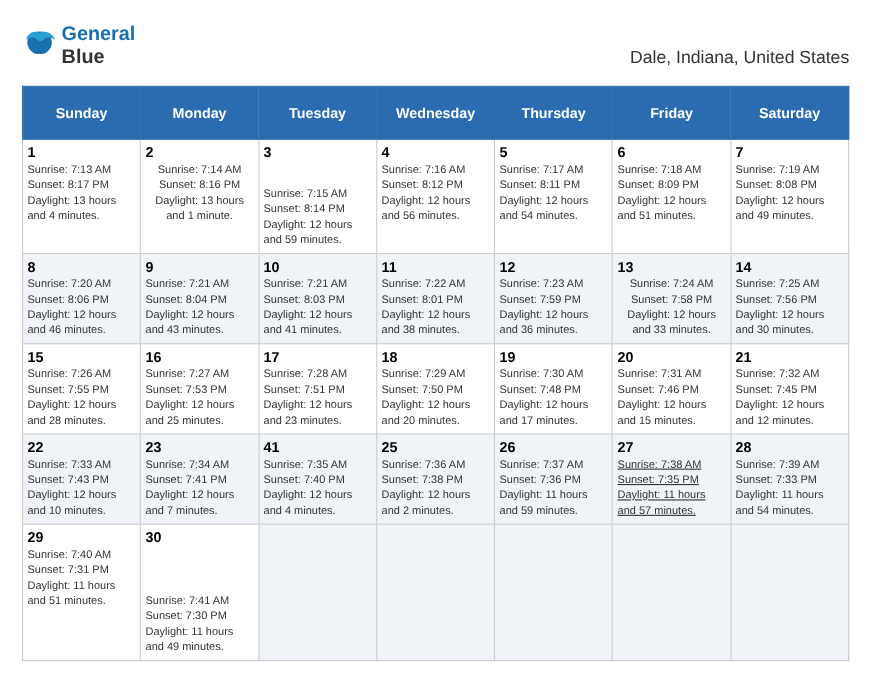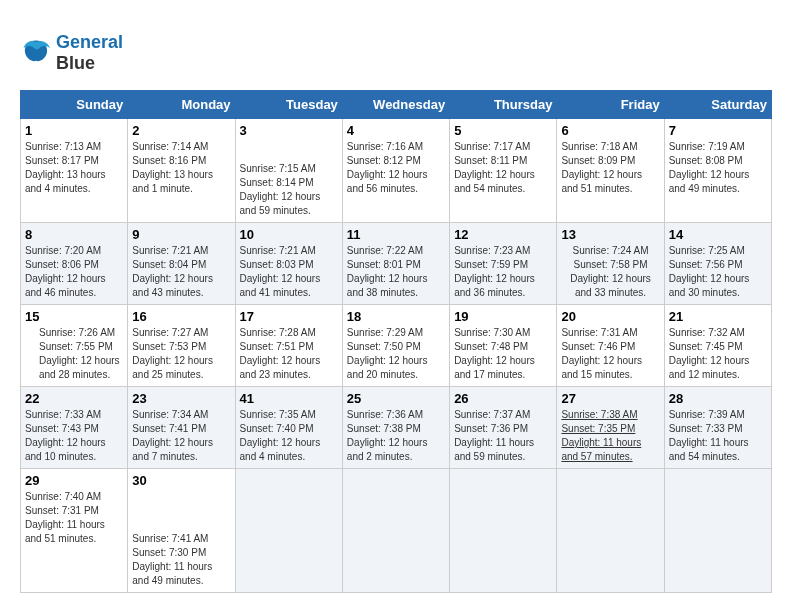--- a/index.html
+++ b/index.html
@@ -8,21 +8,20 @@
       background: #fff;
       width: 792px;
       min-height: 612px;
       padding: 20px;
     }
     .header-area {
       display: flex;
       justify-content: space-between;
       align-items: flex-end;
       margin-bottom: 16px;
-      margin-top: 12px;
     }
     .logo {
       display: flex;
       align-items: center;
       gap: 4px;
     }
     .logo-bird {
       width: 32px;
       height: 28px;
     }
@@ -39,22 +38,22 @@
       color: #333;
     }
     table {
       width: 100%;
       border-collapse: collapse;
       font-size: 11px;
     }
     thead th {
       background-color: #2b6cb0;
       color: white;
-      padding: 6px 4px;
-      text-align: right;
+      padding: 16px 4px;
+      text-align: center;
       font-size: 13px;
       font-weight: bold;
       border: 1px solid #2b6cb0;
     }
     tbody td {
       border: 1px solid #ccc;
       vertical-align: top;
       padding: 4px;
       height: 80px;
       width: calc(100% / 7);
@@ -91,20 +90,21 @@
       <path d="M20 2 C10 2 4 10 6 18 C8 26 16 30 20 28 C24 30 32 26 34 18 C36 10 30 2 20 2Z" fill="#1a6faf"></path>
       <path d="M20 4 C26 0 36 4 38 12 C34 8 28 8 24 12 C22 14 20 14 18 12 C14 8 8 8 4 12 C6 4 14 0 20 4Z" fill="#2b9fd4"></path>
       <path d="M10 18 C8 16 6 18 8 20 C10 22 14 20 12 18Z" fill="#1a6faf"></path>
     </svg>
     <div>
       <div style="font-size:18px;font-weight:bold;color:#1a6faf;">General</div>
       <div style="font-size:18px;font-weight:bold;color:#333;">Blue</div>
     </div>
   </div>
   <div class="title-area">
+    <div class="location-title">Dale, Indiana, United States</div>
   </div>
 </div>
 
 <table>
   <thead>
     <tr>
       <th>Sunday</th>
       <th>Monday</th>
       <th>Tuesday</th>
       <th>Wednesday</th>
@@ -117,21 +117,21 @@
   <tr>
         <td>
           <div class="day-num">1</div>
           <div class="day-info" style="white-space: pre-line;">Sunrise: 7:13 AM
 Sunset: 8:17 PM
 Daylight: 13 hours
 and 4 minutes.</div>
         </td>
         <td>
           <div class="day-num">2</div>
-          <div class="day-info" style="white-space: pre-line;">Sunrise: 7:14 AM
+          <div class="day-info" style="white-space: pre-line; text-align: center;">Sunrise: 7:14 AM
 Sunset: 8:16 PM
 Daylight: 13 hours
 and 1 minute.</div>
         </td>
         <td>
           <div class="day-num">3</div>
           <div class="day-info" style="white-space: pre-line; margin-top: 24px;">Sunrise: 7:15 AM
 Sunset: 8:14 PM
 Daylight: 12 hours
 and 59 minutes.</div>
@@ -212,21 +212,21 @@
           <div class="day-num">14</div>
           <div class="day-info" style="white-space: pre-line;">Sunrise: 7:25 AM
 Sunset: 7:56 PM
 Daylight: 12 hours
 and 30 minutes.</div>
         </td>
       </tr>
       <tr>
         <td>
           <div class="day-num">15</div>
-          <div class="day-info" style="white-space: pre-line; margin-left: 14px;">Sunrise: 7:26 AM
+          <div class="day-info" style="white-space: pre-line;">Sunrise: 7:26 AM
 Sunset: 7:55 PM
 Daylight: 12 hours
 and 28 minutes.</div>
         </td>
         <td>
           <div class="day-num">16</div>
           <div class="day-info" style="white-space: pre-line;">Sunrise: 7:27 AM
 Sunset: 7:53 PM
 Daylight: 12 hours
 and 25 minutes.</div>

